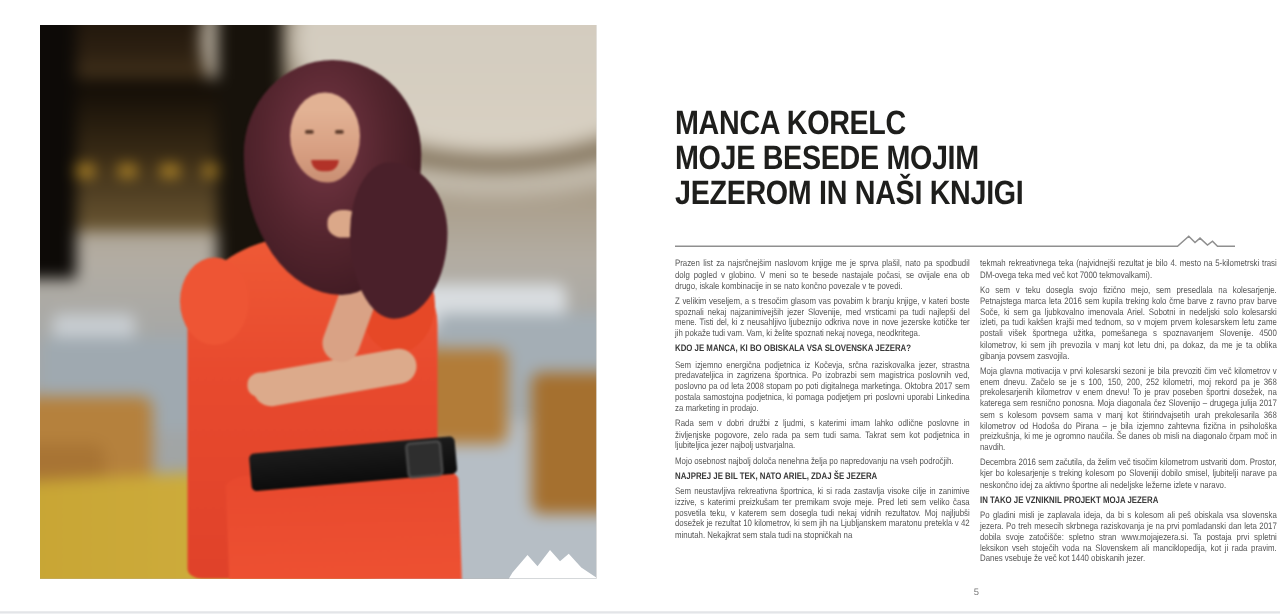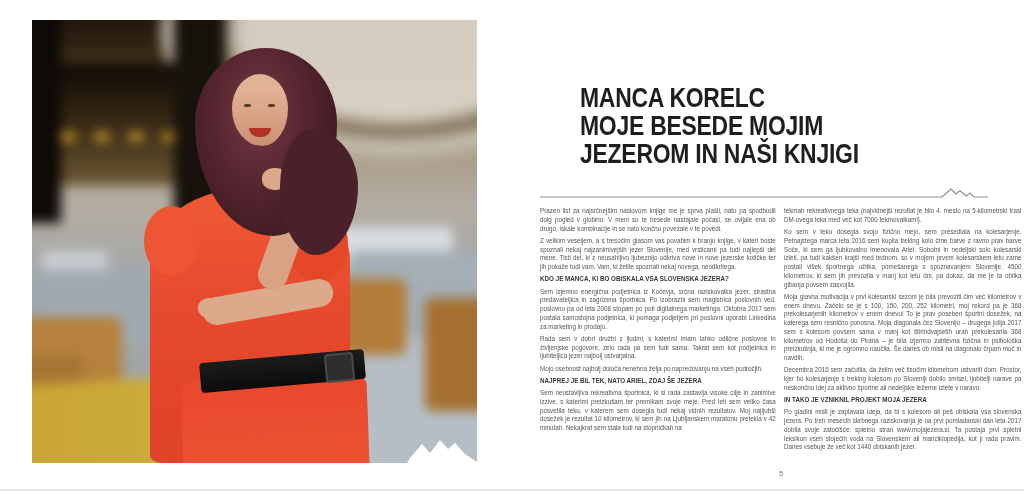--- a/index.html
+++ b/index.html
@@ -51,21 +51,21 @@
   .fg-fist{left:230px;top:148px;width:26px;height:22px;background:#dba889;border-radius:45%;}
   .fg-face{left:200px;top:54px;width:56px;height:72px;
     background:linear-gradient(180deg,#e2b294 20%,#d9a184 60%,#c98f73);
     border-radius:50% 50% 46% 54% / 48% 48% 52% 52%;}
   .fg-eye{width:7px;height:3px;background:#5a3a2a;border-radius:2px;top:84px;}
   .fg-eye.l{left:212px;} .fg-eye.r{left:236px;}
   .fg-smile{left:217px;top:108px;width:22px;height:9px;background:#b23228;border-radius:0 0 12px 12px;}
   .fg-hair2{left:248px;top:110px;width:78px;height:125px;background:#4a202a;border-radius:40% 60% 55% 45% / 45% 45% 55% 55%;}
   .mountain-cutout{position:absolute;right:0;bottom:0;width:70px;height:24px;}
   
-  .titleblock{position:absolute;left:540px;top:84px;color:#1e1e1c;margin-left:40px;}
+  .titleblock{position:absolute;left:540px;top:84px;color:#1e1e1c;}
   .titleblock .tline{
     font-size:27px;line-height:28px;font-weight:bold;letter-spacing:-0.3px;
     transform:scaleX(0.85);transform-origin:left center;white-space:nowrap;
   }
   .rule{position:absolute;left:540px;top:186px;width:448px;height:14px;}
   .cols{position:absolute;left:540px;top:207px;width:482px;color:#555555;}
   .col{position:absolute;top:0;font-size:7.5px;line-height:8.75px;text-align:justify;
     transform:scaleX(0.836);transform-origin:left top;}
   .col.left{left:0;width:282px;}
   .col.right{left:784px;width:284px;}

